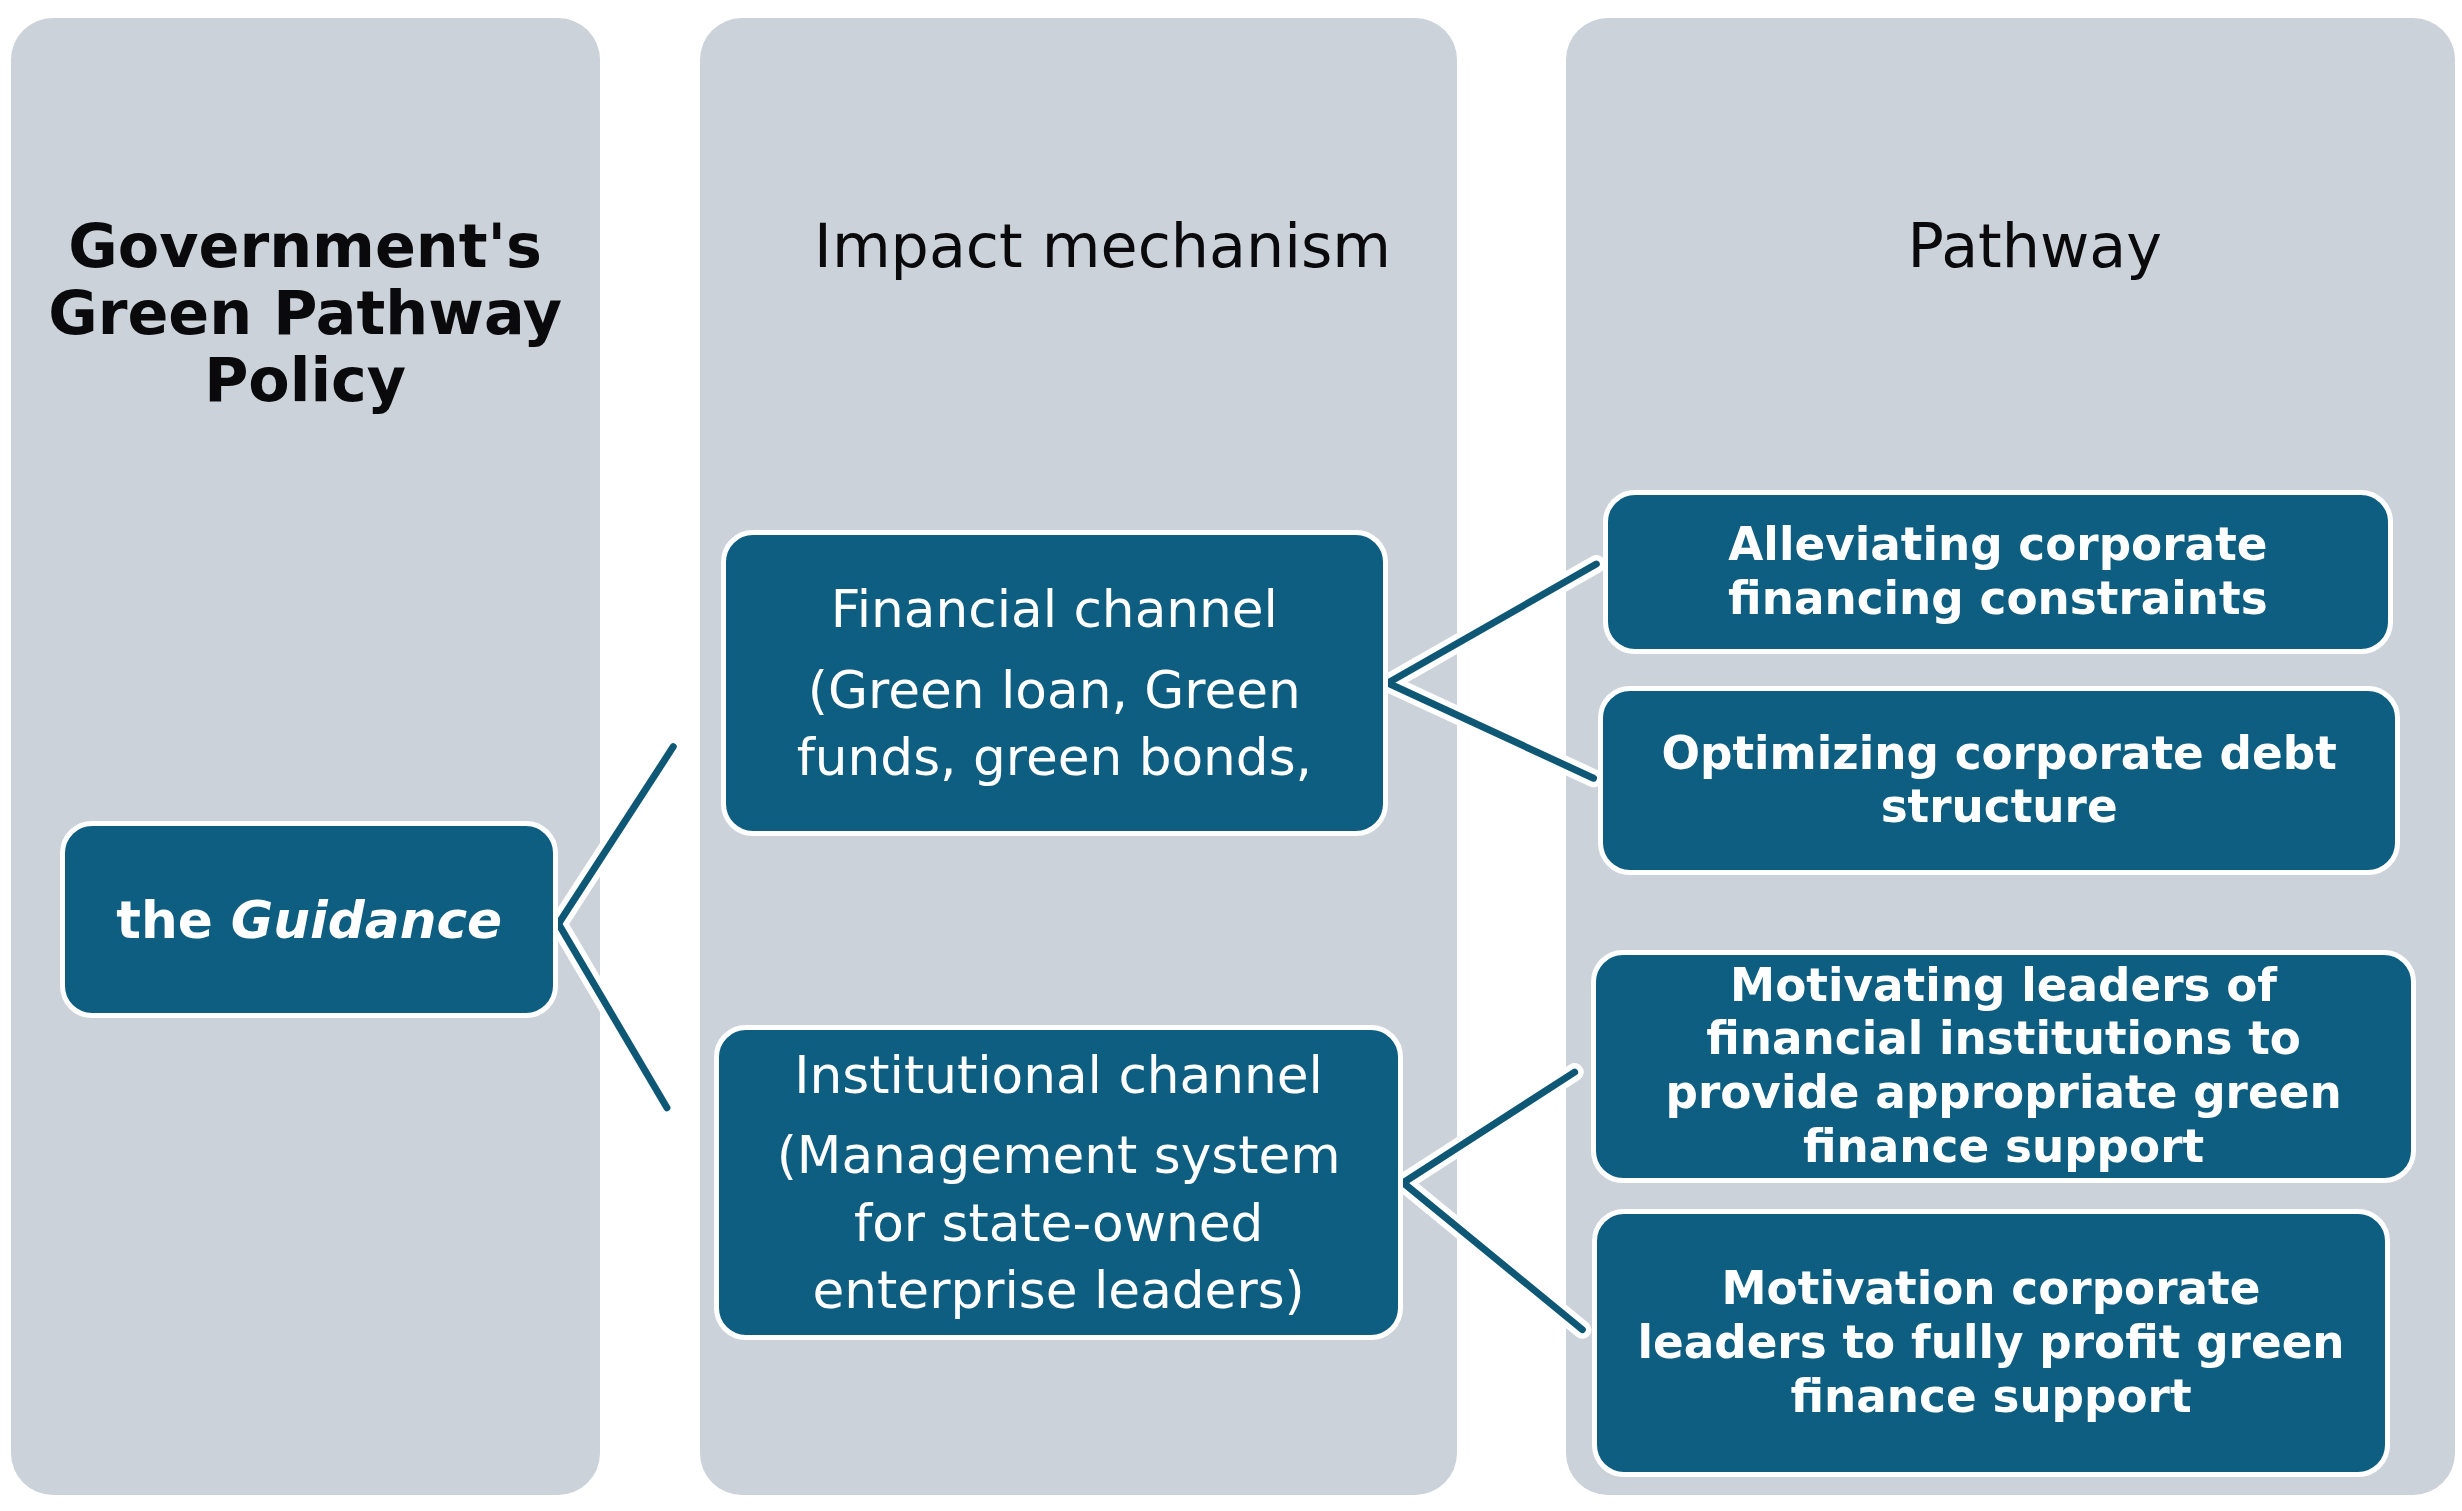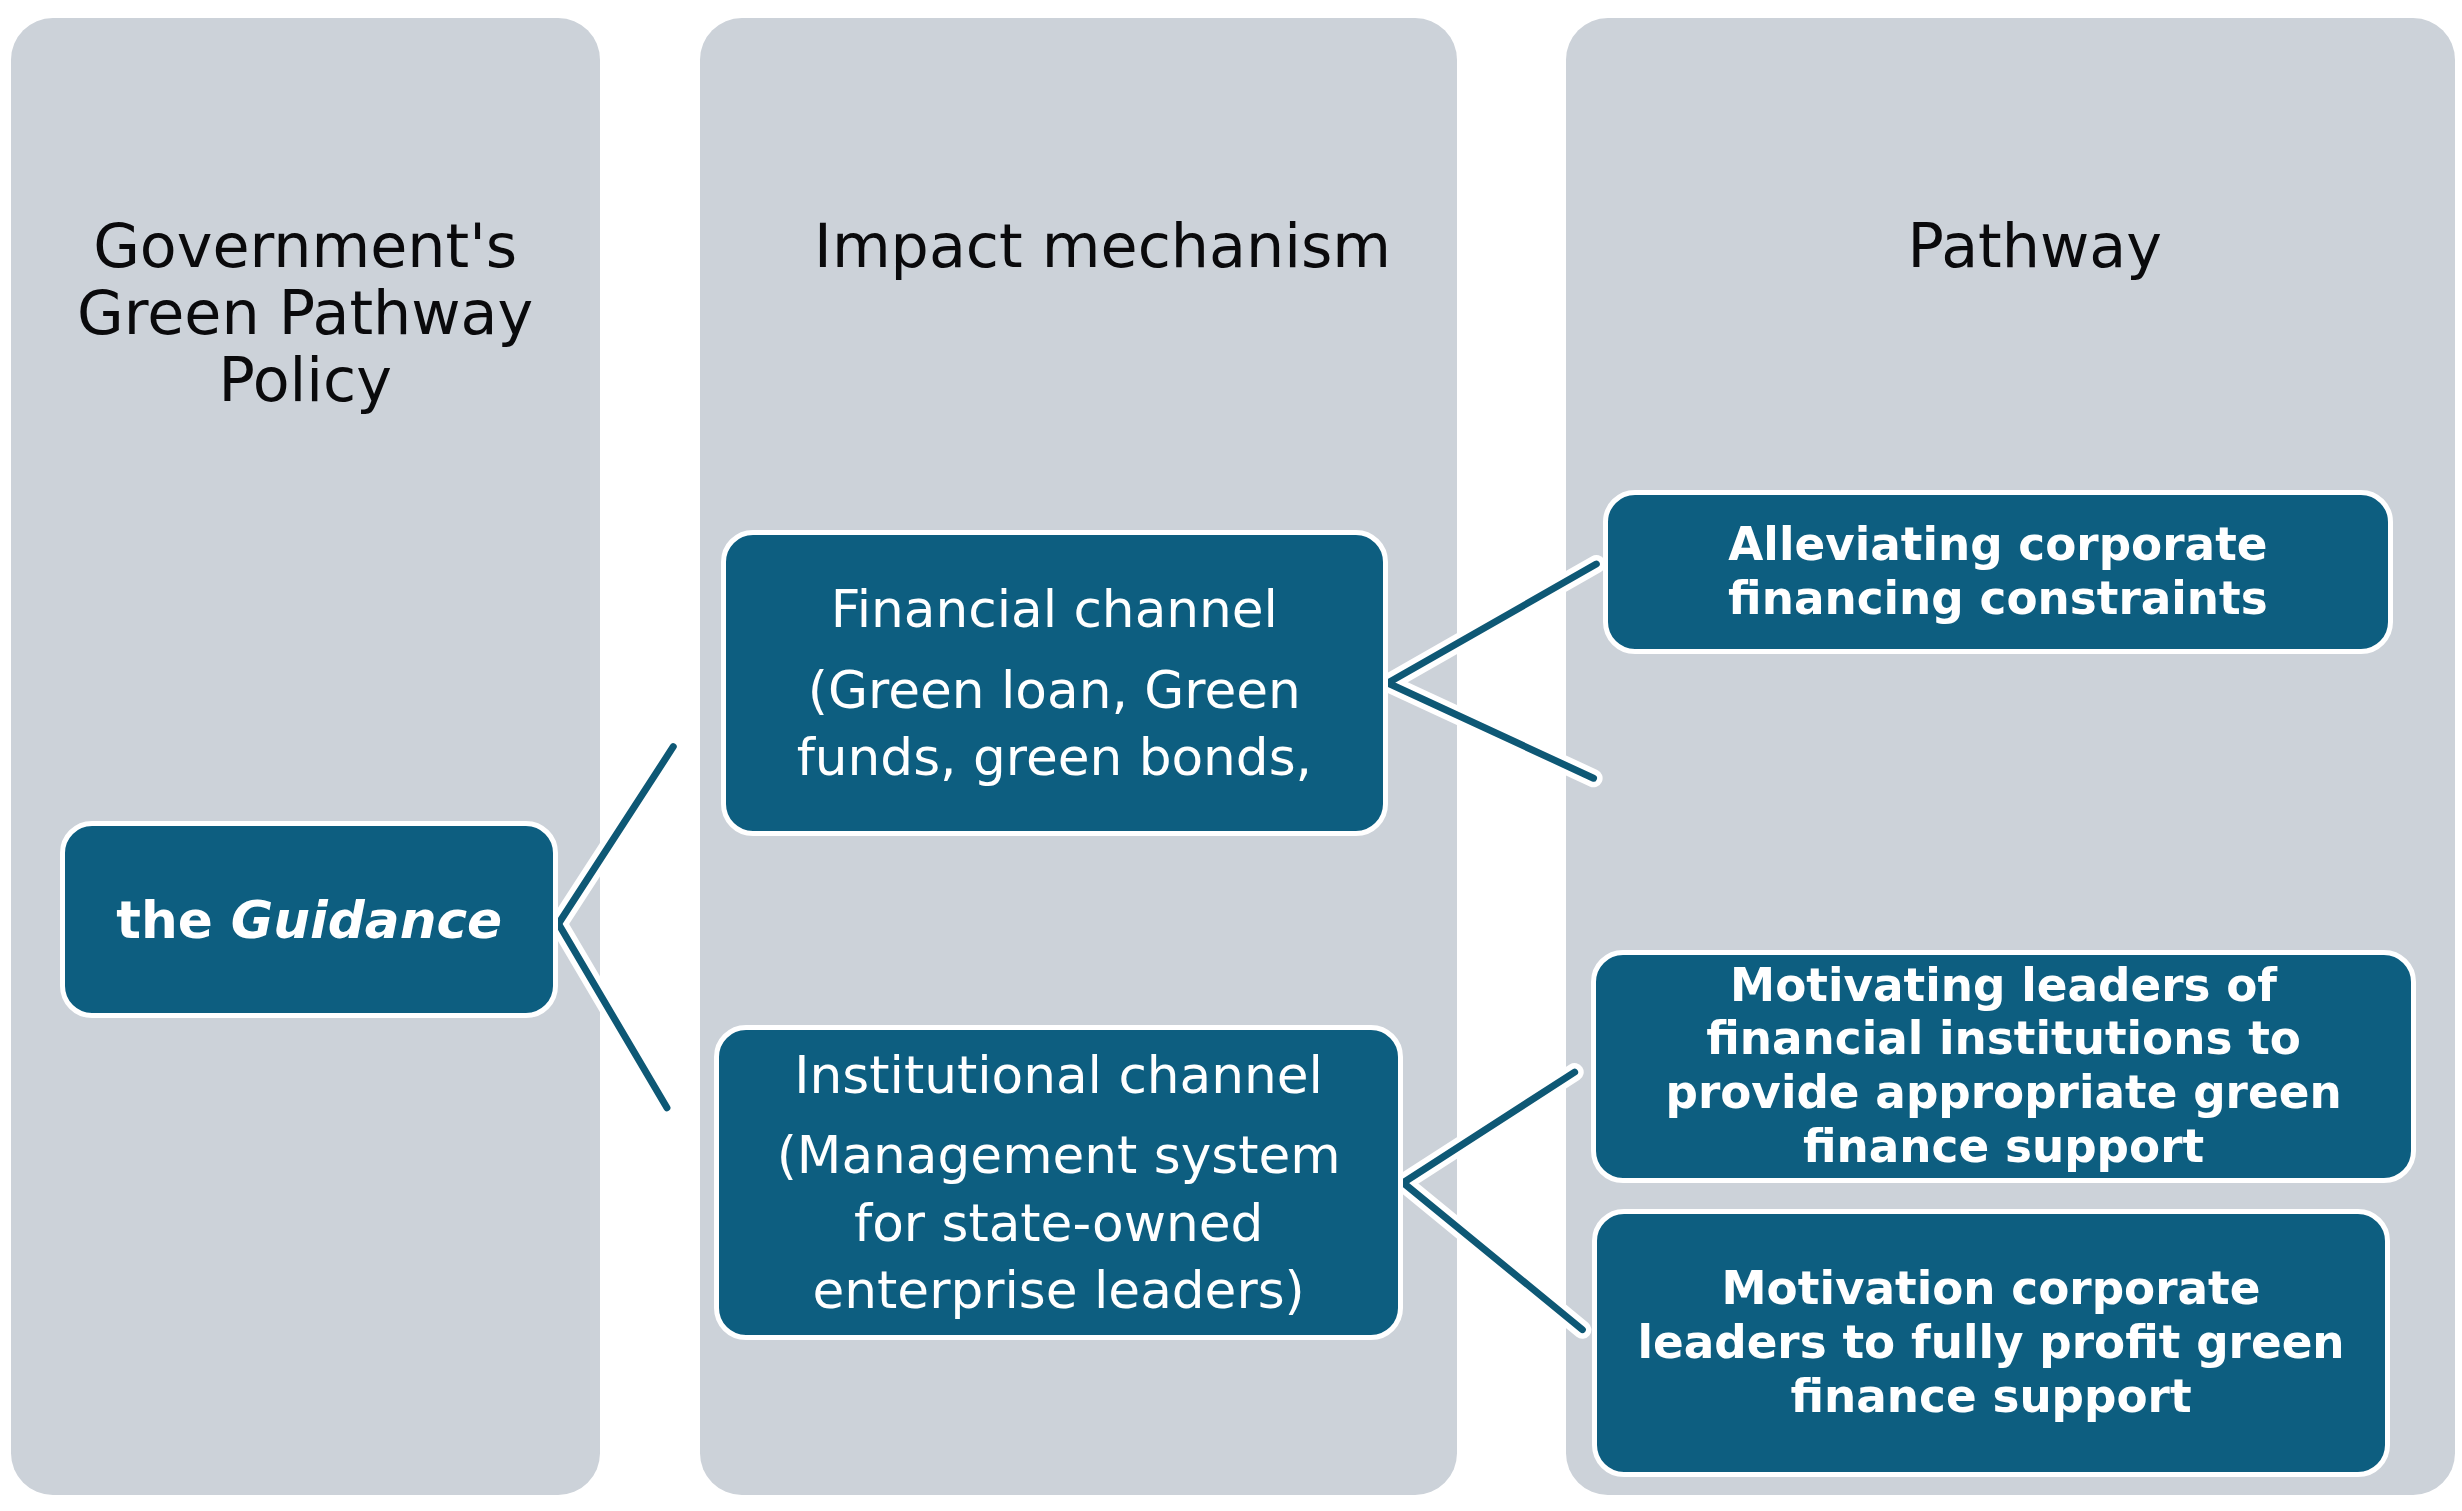--- a/index.html
+++ b/index.html
@@ -38,21 +38,21 @@
 
   .col-header{
     position:absolute;
     left:0; right:0;
     text-align:center;
     color:var(--header-text);
     font-weight:400;
     font-size:2.45vw;
     line-height:2.73vw;
   }
-  .col-policy .col-header{top:13.2%;}
+  .col-policy .col-header{top:13.2%;font-weight:bold;}
   .col-mechanism .col-header,
   .col-pathway .col-header{top:13.2%;margin-left:48px;}
   .col-header span{display:block;}
 
   
   .connectors{
     position:absolute;
     inset:0;
     width:100%;
     height:100%;
@@ -158,20 +158,26 @@
     </p>
   </div>
 
   <div class="node pathway node-pathway1">
     <p>
       <span>Alleviating corporate</span>
       <span>financing constraints</span>
     </p>
   </div>
 
+  <div class="node pathway node-pathway2">
+    <p>
+      <span>Optimizing corporate debt</span>
+      <span>structure</span>
+    </p>
+  </div>
 
   <div class="node pathway node-pathway3">
     <p>
       <span>Motivating leaders of</span>
       <span>financial institutions to</span>
       <span>provide appropriate green</span>
       <span>finance support</span>
     </p>
   </div>
 

